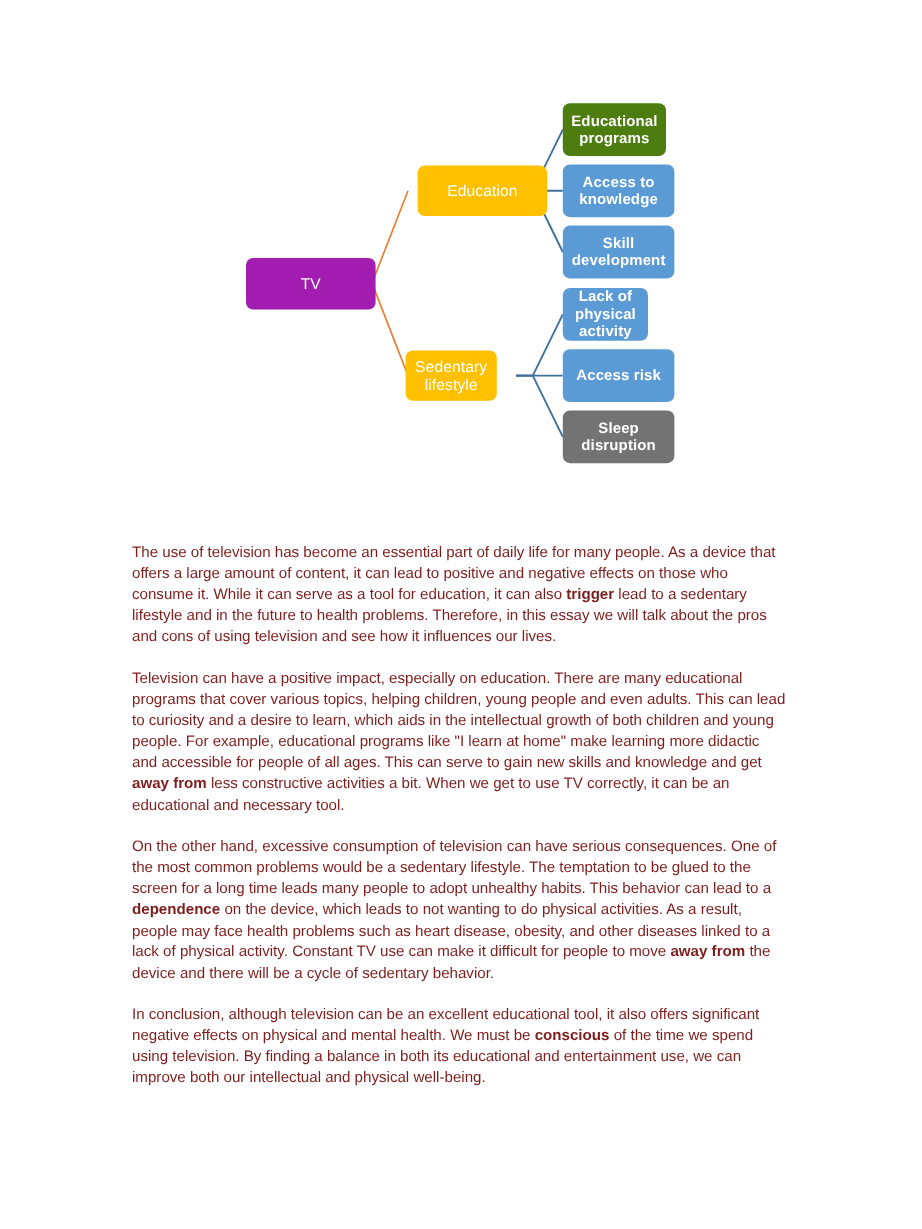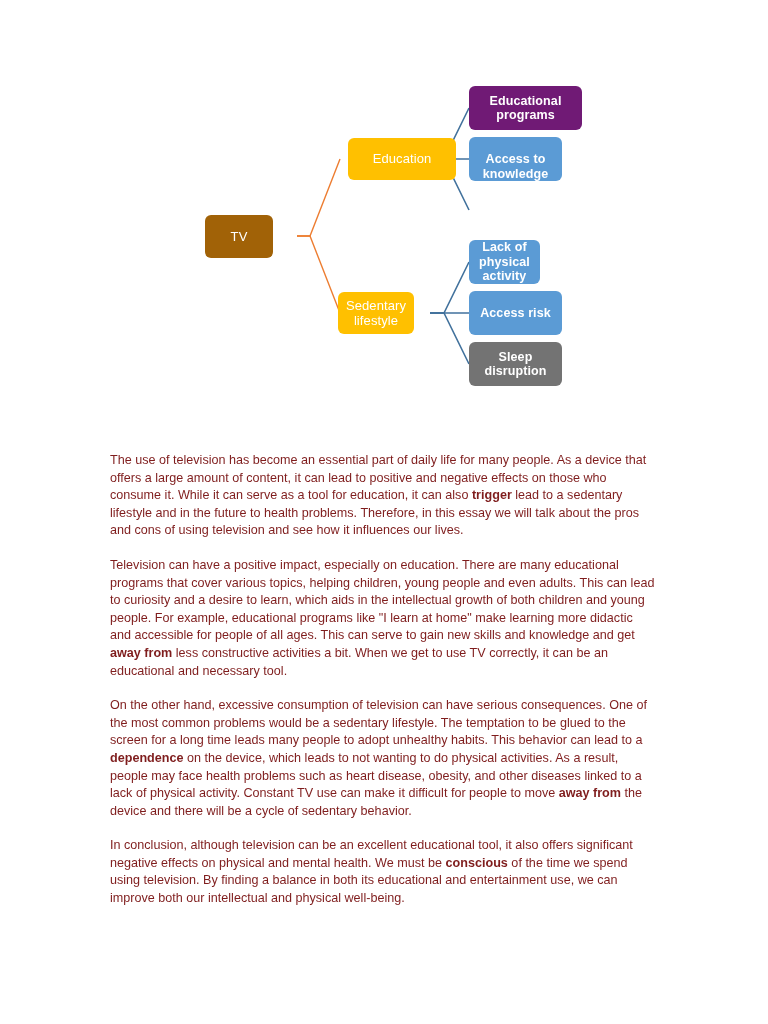--- a/index.html
+++ b/index.html
@@ -98,40 +98,43 @@
       <path d="M 430 159 L 444 159 L 469 210"></path>
     </g>
 
     <g stroke="#41719C" stroke-width="1.6" fill="none">
       <path d="M 430 313 L 444 313 L 469 262"></path>
       <path d="M 430 313 L 444 313 L 469 313"></path>
       <path d="M 430 313 L 444 313 L 469 364"></path>
     </g>
   </svg>
 
-  <div class="node node-root" style="left:205px; top:215px; width:68px; height:43px; background:#a16207;">
+  <div class="node node-root" style="left:205px; top:215px; width:108px; height:43px; background:#a21caf;">
     <span>TV</span>
   </div>
 
   <div class="node node-branch" style="left:348px; top:138px; width:108px; height:42px; background:#FFC000;">
     <span>Education</span>
   </div>
 
   <div class="node node-branch" style="left:338px; top:292px; width:76px; height:42px; background:#FFC000;">
     <span>Sedentary lifestyle</span>
   </div>
 
-  <div class="node node-leaf" style="left:469px; top:86px; width:113px; height:44px; background:#701a75;">
+  <div class="node node-leaf" style="left:469px; top:86px; width:86px; height:44px; background:#4d7c0f;">
     <span>Educational programs</span>
   </div>
 
-  <div class="node node-leaf" style="left:469px; top:137px; width:93px; height:44px; background:#5B9BD5;align-items:flex-end;">
+  <div class="node node-leaf" style="left:469px; top:137px; width:93px; height:44px; background:#5B9BD5;">
     <span>Access to knowledge</span>
   </div>
 
+  <div class="node node-leaf" style="left:469px; top:188px; width:93px; height:44px; background:#5B9BD5;">
+    <span>Skill development</span>
+  </div>
 
   <div class="node node-leaf" style="left:469px; top:240px; width:71px; height:44px; background:#5B9BD5;">
     <span>Lack of physical activity</span>
   </div>
 
   <div class="node node-leaf" style="left:469px; top:291px; width:93px; height:44px; background:#5B9BD5;">
     <span>Access risk</span>
   </div>
 
   <div class="node node-leaf" style="left:469px; top:342px; width:93px; height:44px; background:#737373;">

